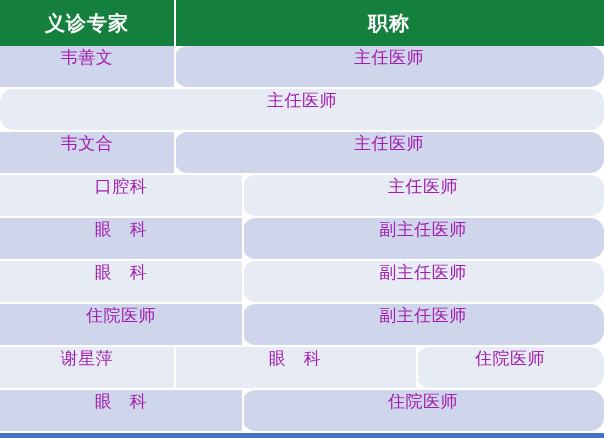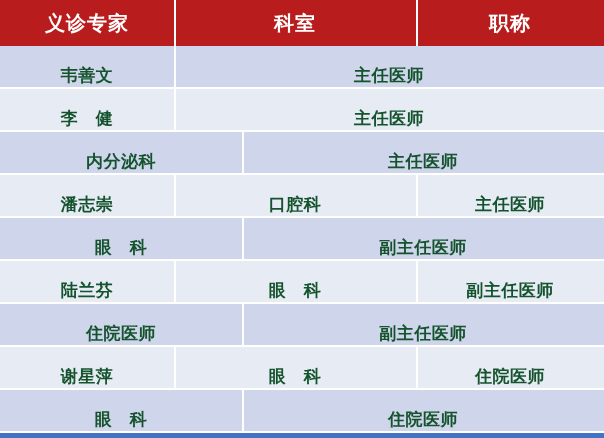--- a/index.html
+++ b/index.html
@@ -18,21 +18,21 @@
     height: 438px;
     display: flex;
     flex-direction: column;
     box-sizing: border-box;
     background: #ffffff;
   }
   .table-header {
     display: flex;
     height: 46px;
     flex: 0 0 46px;
-    background: #b91c1c;
+    background: #15803d;
   }
   .th {
     display: flex;
     align-items: center;
     justify-content: center;
     color: #ffffff;
     font-size: 20px;
     font-weight: bold;
     letter-spacing: 1px;
     box-sizing: border-box;
@@ -43,44 +43,44 @@
     content: "";
     position: absolute;
     left: 0;
     top: 0;
     bottom: 0;
     width: 2px;
     background: #ffffff;
   }
   .col-1 { flex: 0 0 174px; width: 174px; }
   .col-2 { flex: 0 0 242px; width: 242px; }
-  .col-3 { flex: 1 1 auto; }
+  .col-3 { flex: 1 1 auto; border-radius: 14px; }
 
   .table-body {
     flex: 1 1 auto;
     display: flex;
     flex-direction: column;
     background: #ffffff;
   }
   .tr {
     display: flex;
     flex: 1 1 0;
     min-height: 0;
     border-bottom: 2px solid #ffffff;
     box-sizing: border-box;
   }
   .tr.stripe-dark .td { background: #CFD5EA; }
   .tr.stripe-light .td { background: #E7EBF4; }
   .td {
     display: flex;
-    align-items: flex-end;
+    align-items: flex-start;
     justify-content: center;
     font-size: 17px;
-    font-weight: bold;
-    color: #14532d;
+    font-weight: normal;
+    color: #a21caf;
     box-sizing: border-box;
     position: relative;
     letter-spacing: 0.5px;
     white-space: pre;
   }
   .table-footer-rule {
     flex: 0 0 5px;
     height: 5px;
     background: #4472C4;
     width: 100%;
@@ -88,58 +88,52 @@
 </style>
 </head>
 <body>
 
 <div id="expert-table">
 
   <div class="table-header">
     <div class="th col-1">
       <span>义诊专家</span>
     </div>
-    <div class="th col-2">
-      <span>科室</span>
-    </div>
     <div class="th col-3">
       <span>职称</span>
     </div>
   </div>
 
   <div class="table-body">
 
     <div class="tr stripe-dark">
       <div class="td col-1"><span>韦善文</span></div>
       <div class="td col-3"><span>主任医师</span></div>
     </div>
 
     <div class="tr stripe-light">
-      <div class="td col-1"><span>李　健</span></div>
       <div class="td col-3"><span>主任医师</span></div>
     </div>
 
     <div class="tr stripe-dark">
-      <div class="td col-2"><span>内分泌科</span></div>
+      <div class="td col-1"><span>韦文合</span></div>
       <div class="td col-3"><span>主任医师</span></div>
     </div>
 
     <div class="tr stripe-light">
-      <div class="td col-1"><span>潘志崇</span></div>
       <div class="td col-2"><span>口腔科</span></div>
       <div class="td col-3"><span>主任医师</span></div>
     </div>
 
     <div class="tr stripe-dark">
       <div class="td col-2"><span>眼　科</span></div>
       <div class="td col-3"><span>副主任医师</span></div>
     </div>
 
     <div class="tr stripe-light">
-      <div class="td col-1"><span>陆兰芬</span></div>
       <div class="td col-2"><span>眼　科</span></div>
       <div class="td col-3"><span>副主任医师</span></div>
     </div>
 
     <div class="tr stripe-dark">
       <div class="td col-2"><span>住院医师</span></div>
       <div class="td col-3"><span>副主任医师</span></div>
     </div>
 
     <div class="tr stripe-light">

